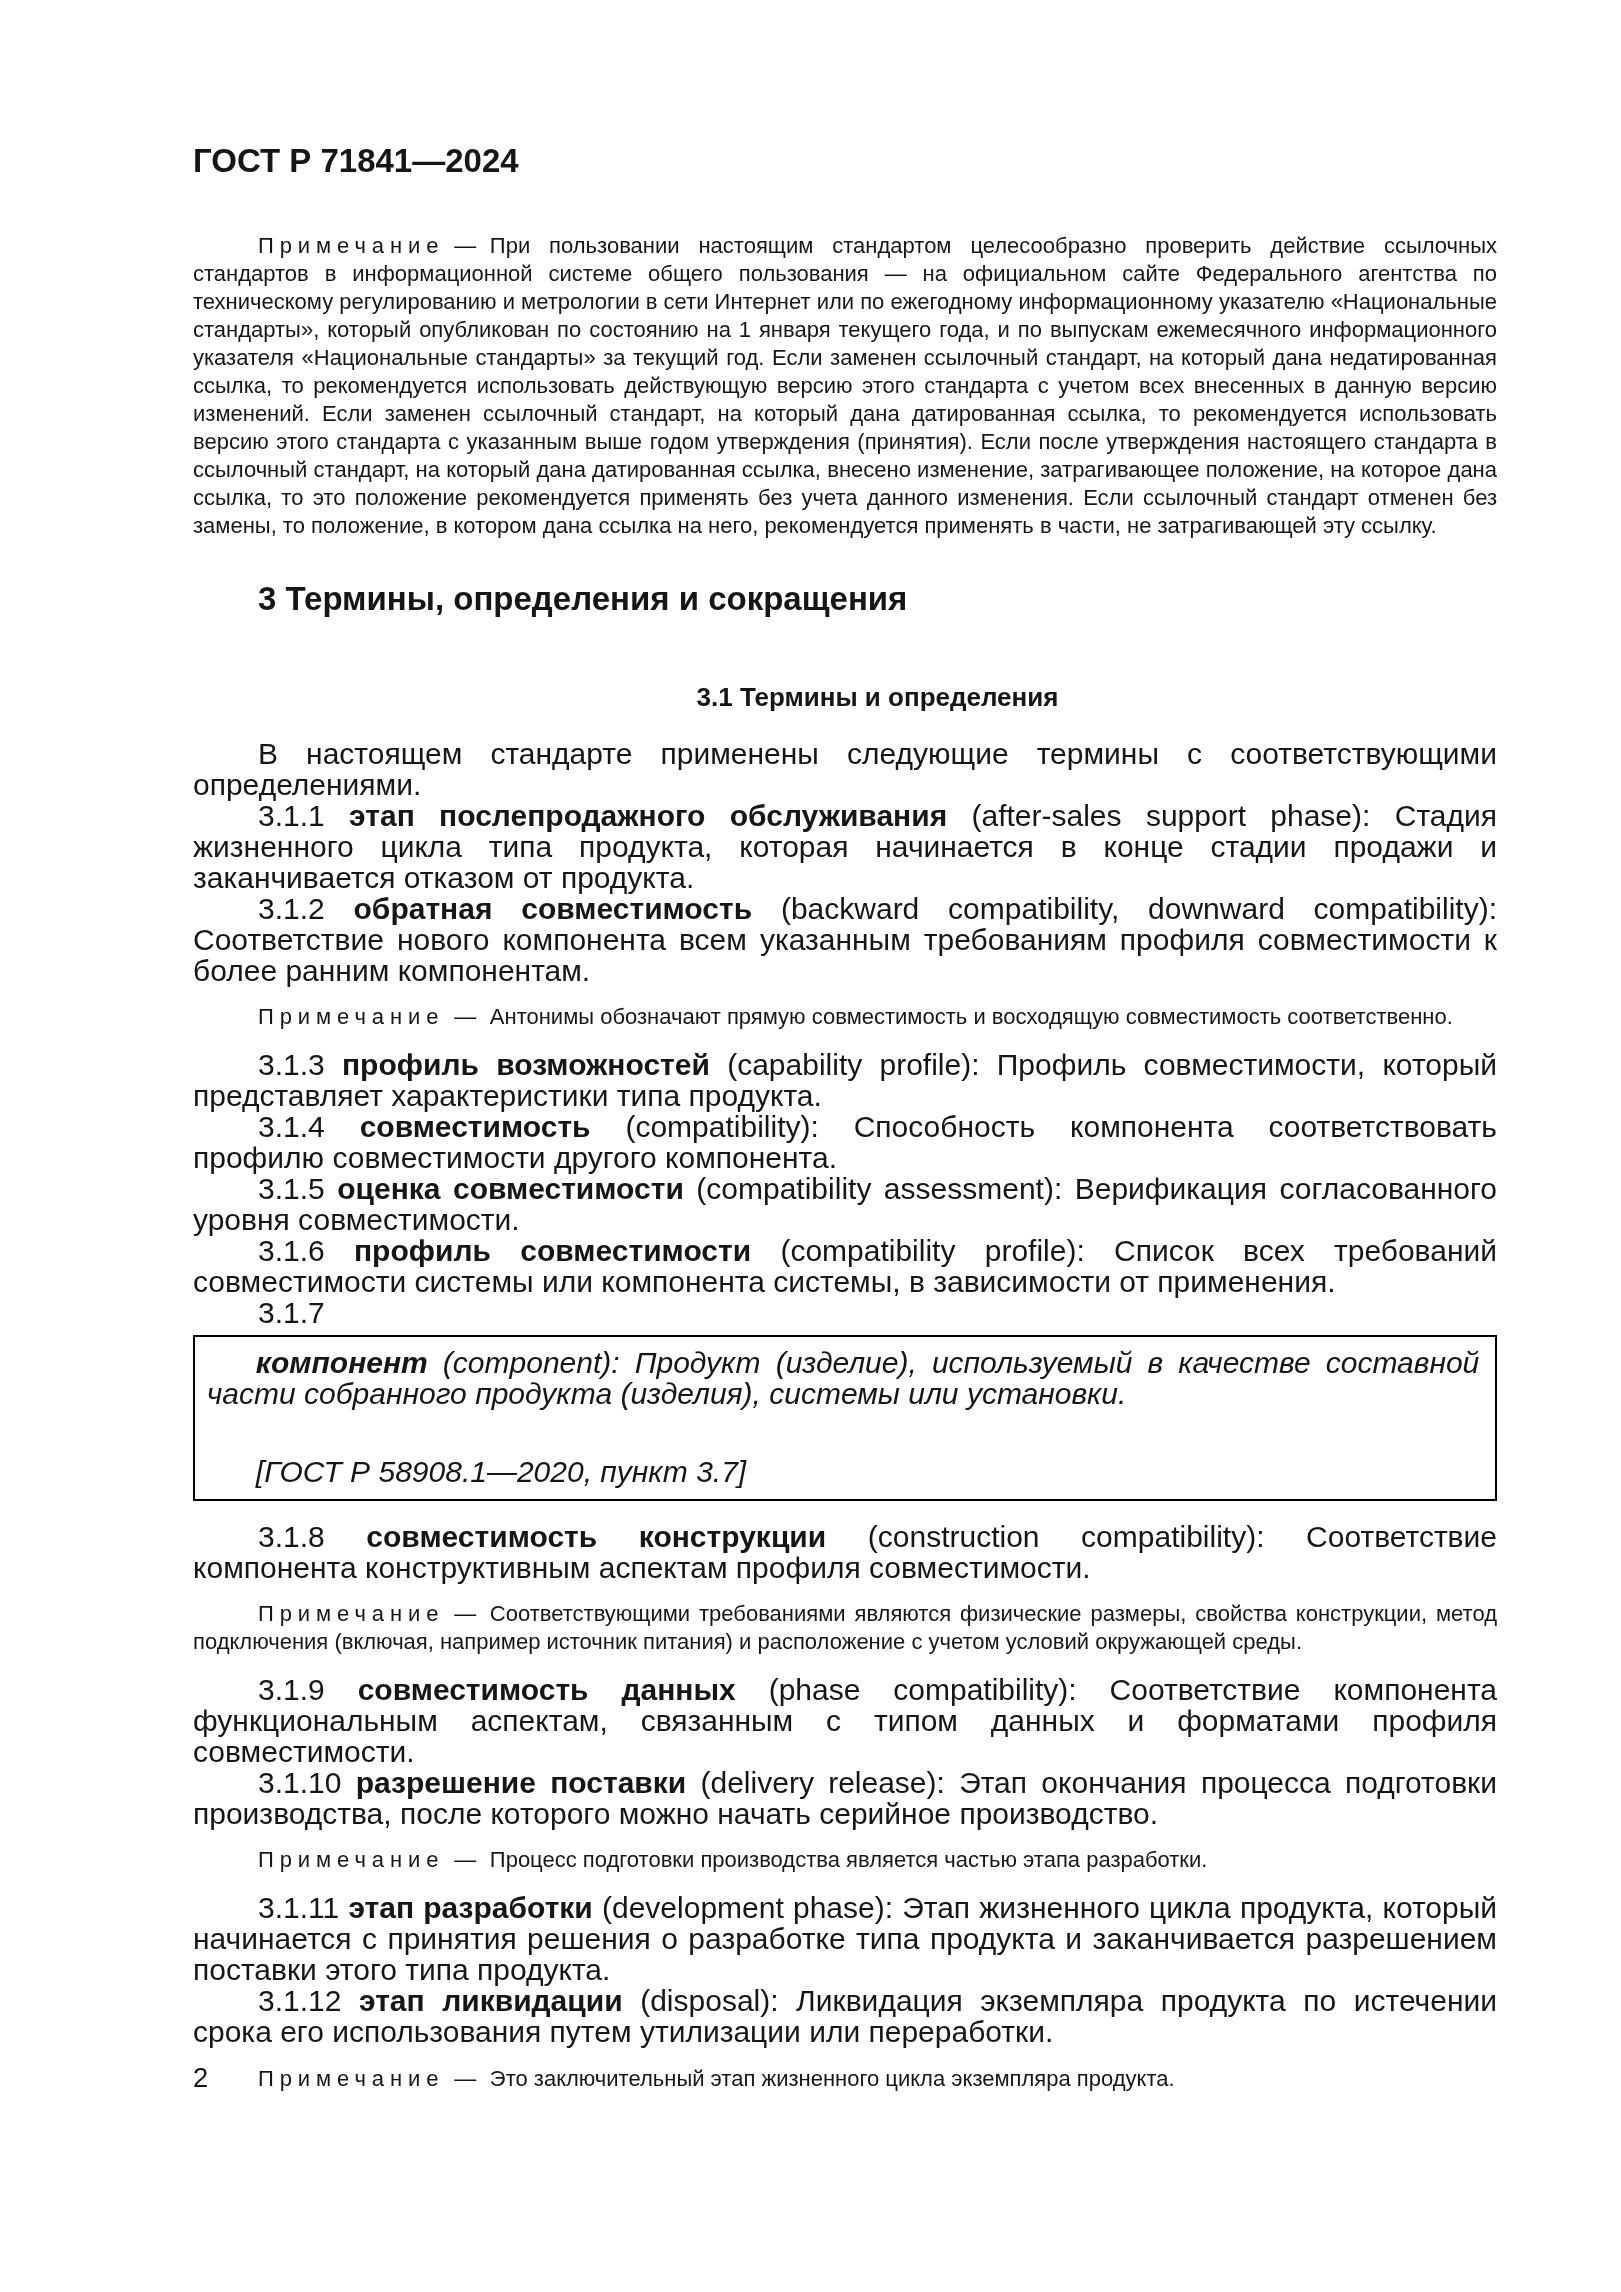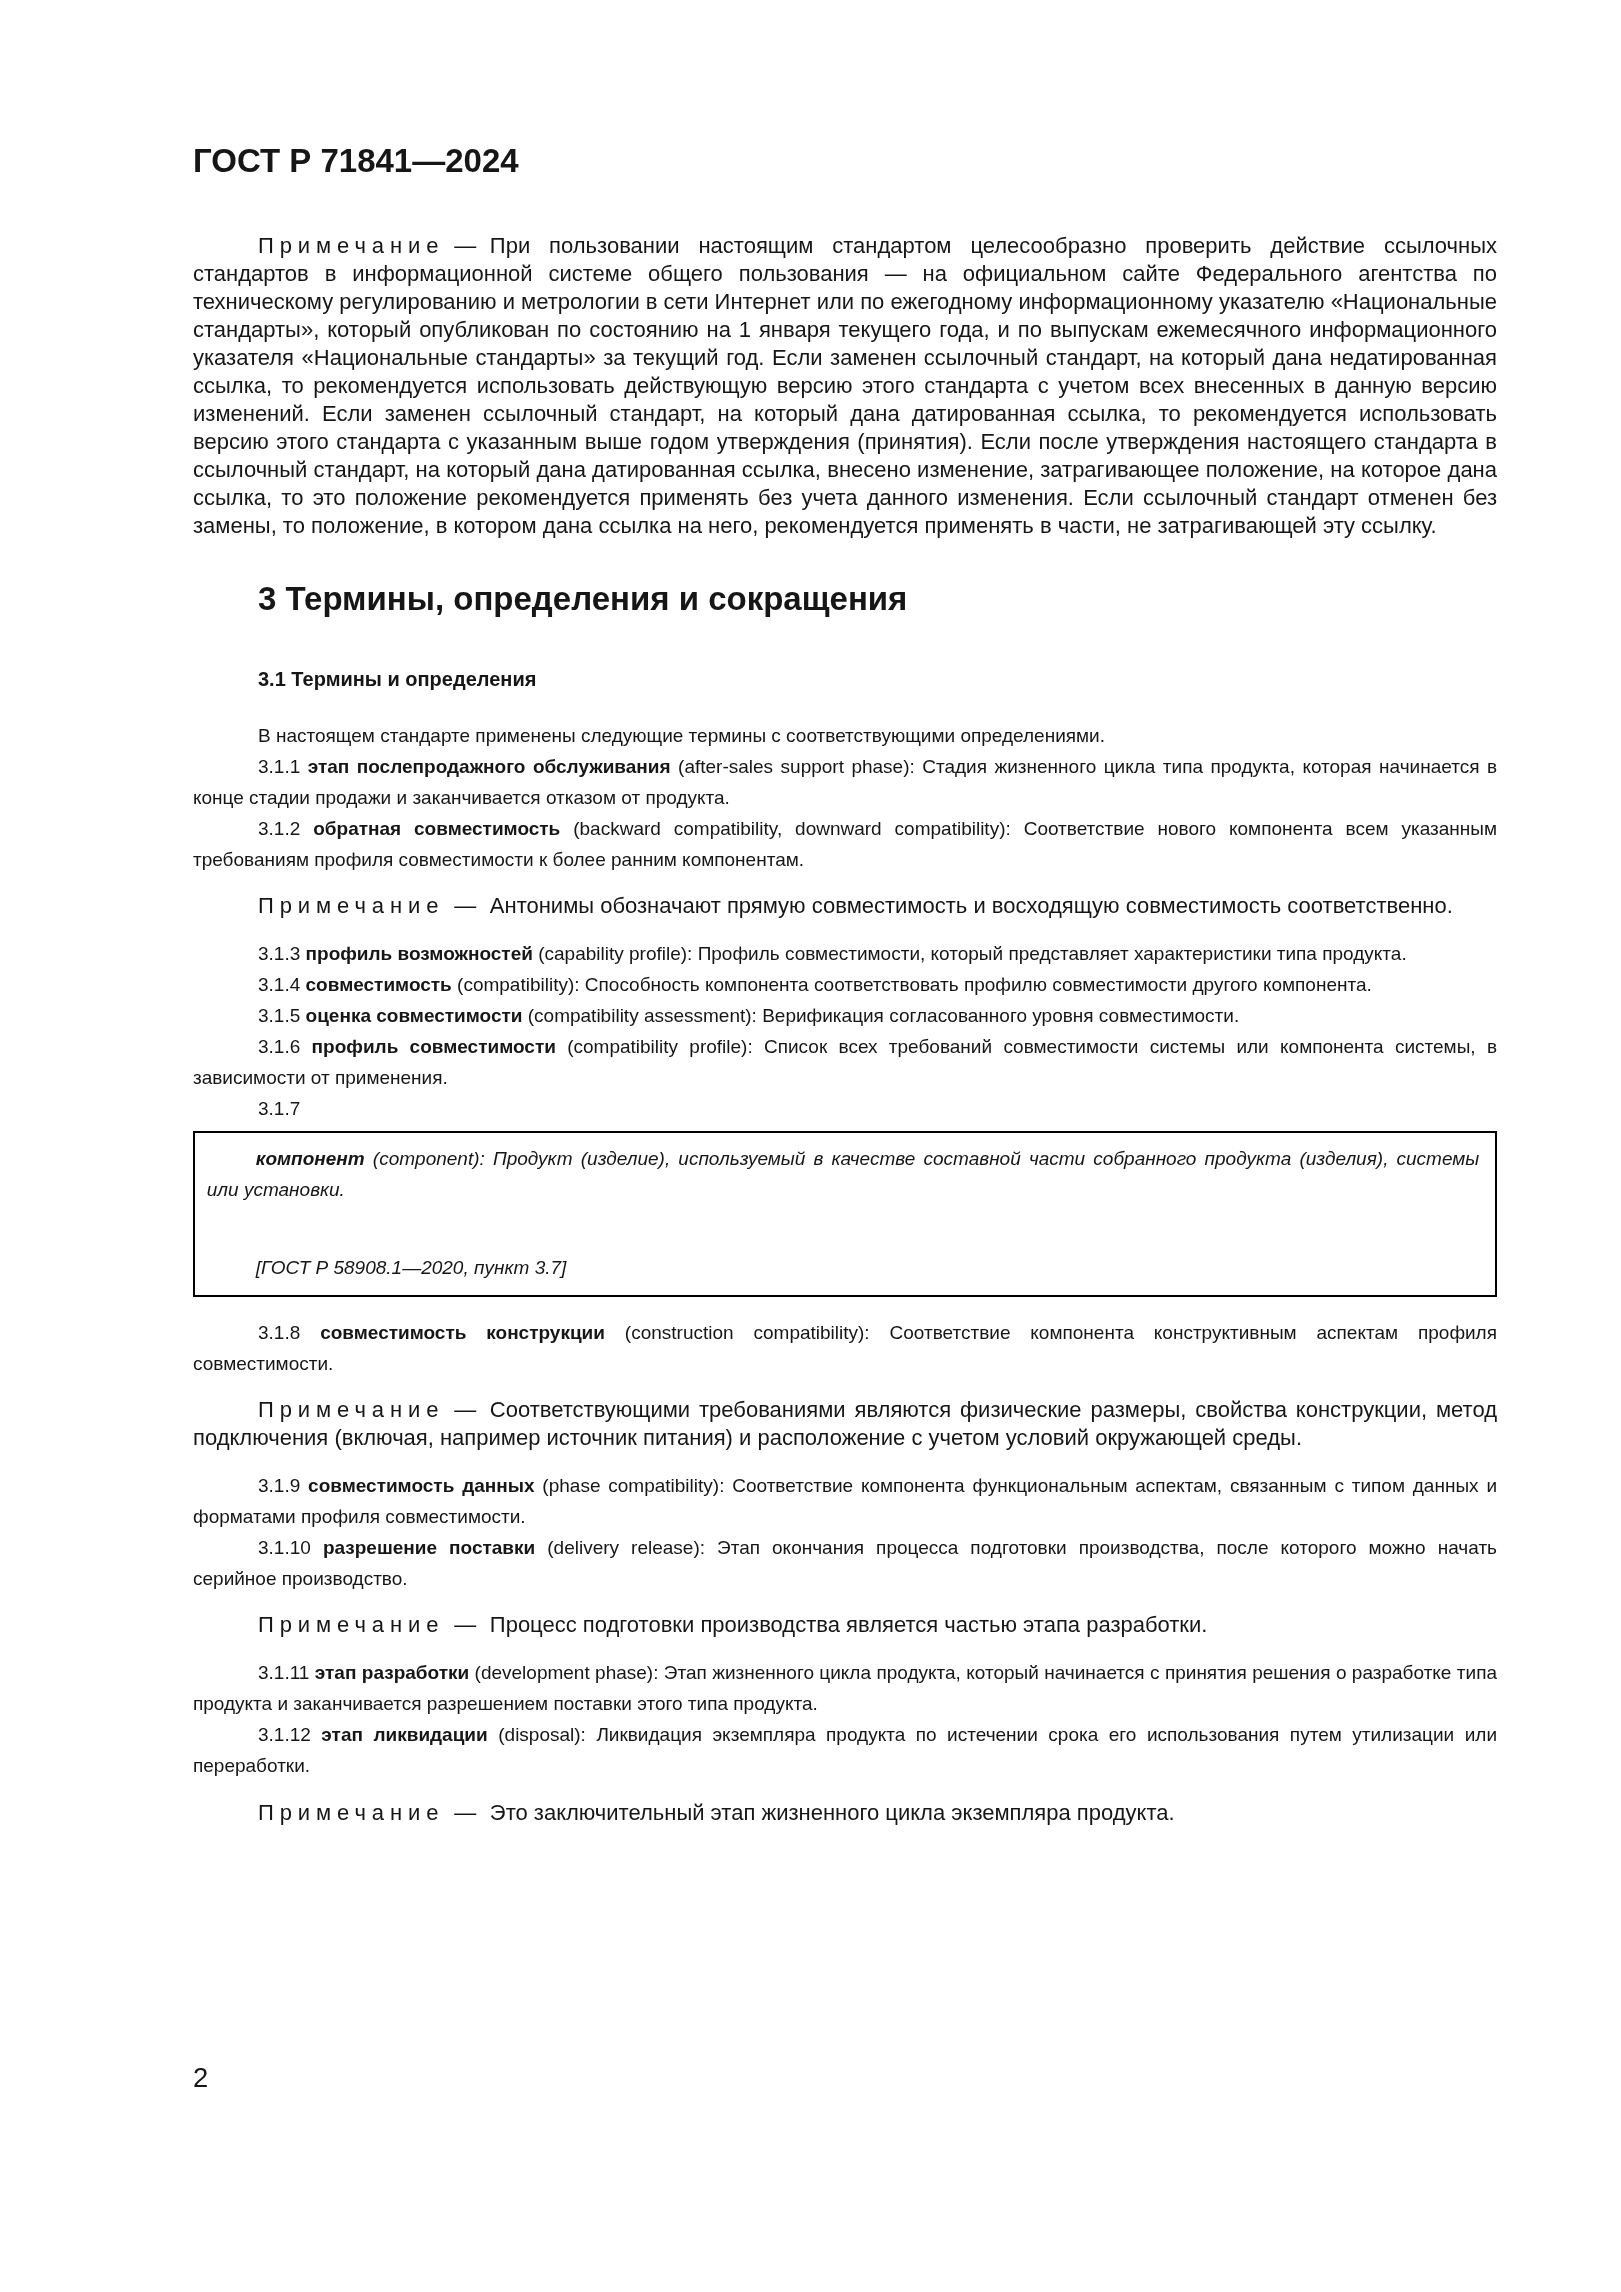--- a/index.html
+++ b/index.html
@@ -34,29 +34,30 @@
   .note-dash { display: inline-block; margin: 0 13.7px 0 9.8px; text-indent: 0; }
 
   .section-title {
     font-size: 33px;
     line-height: 43px;
     font-weight: bold;
     margin: 37px 0 0 0;
     text-indent: 65px;
   }
   .subsection-title {
-    font-size: 20px;
+    font-size: 26px;
     line-height: 33px;
     font-weight: bold;
-    margin: 43px 0 0 0;
+    margin: 61px 0 0 0;
     text-indent: 65px;
+    text-align: center;
   }
 
   .body-p {
-    font-size: 19px;
+    font-size: 30px;
     line-height: 31px;
     text-align: justify;
     text-indent: 65px;
     margin: 0;
   }
   .intro-p { margin-top: 23.5px; }
   .b { font-weight: bold; }
 
   .term-box {
     border: 2.9px solid #000;

